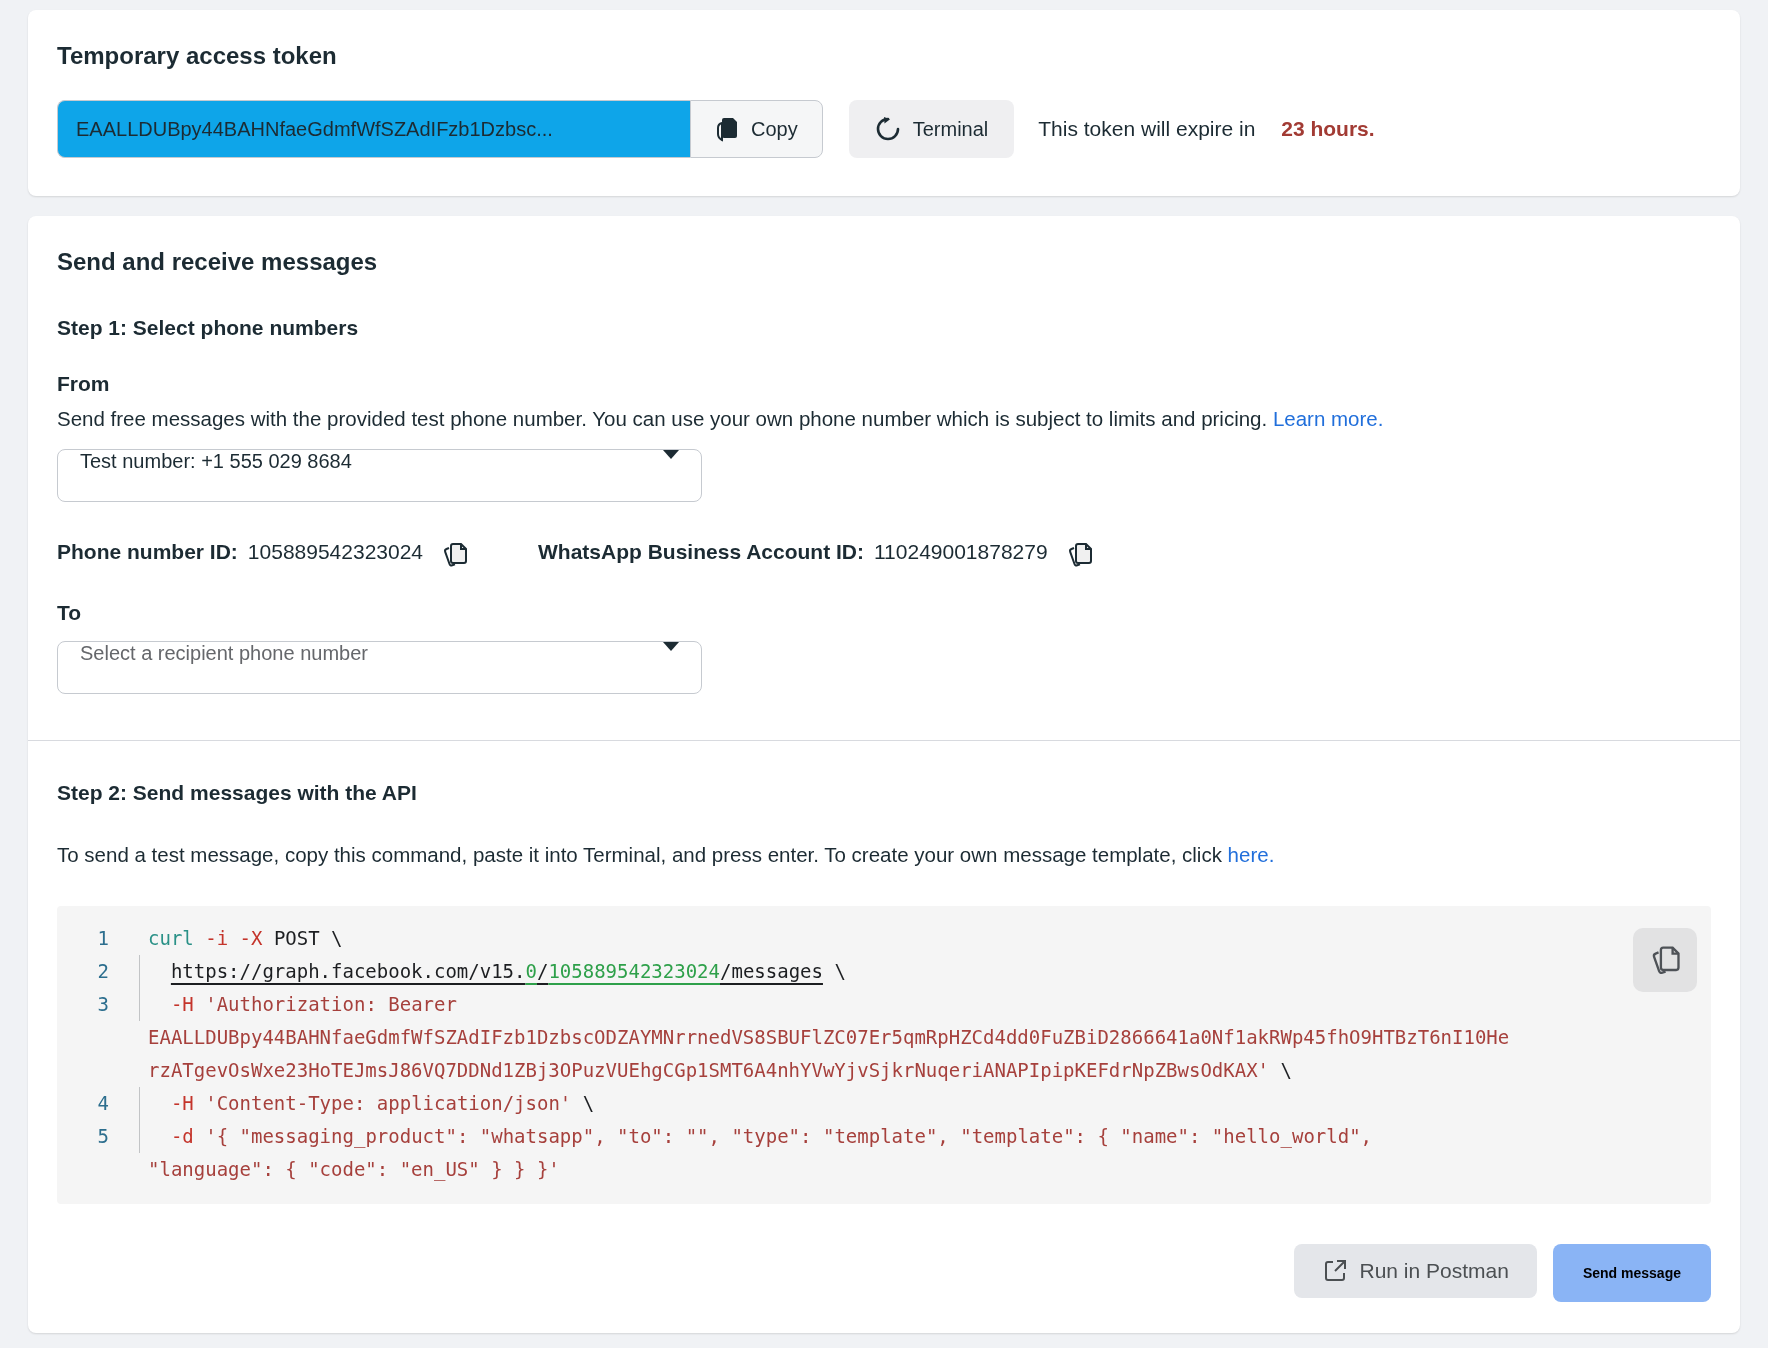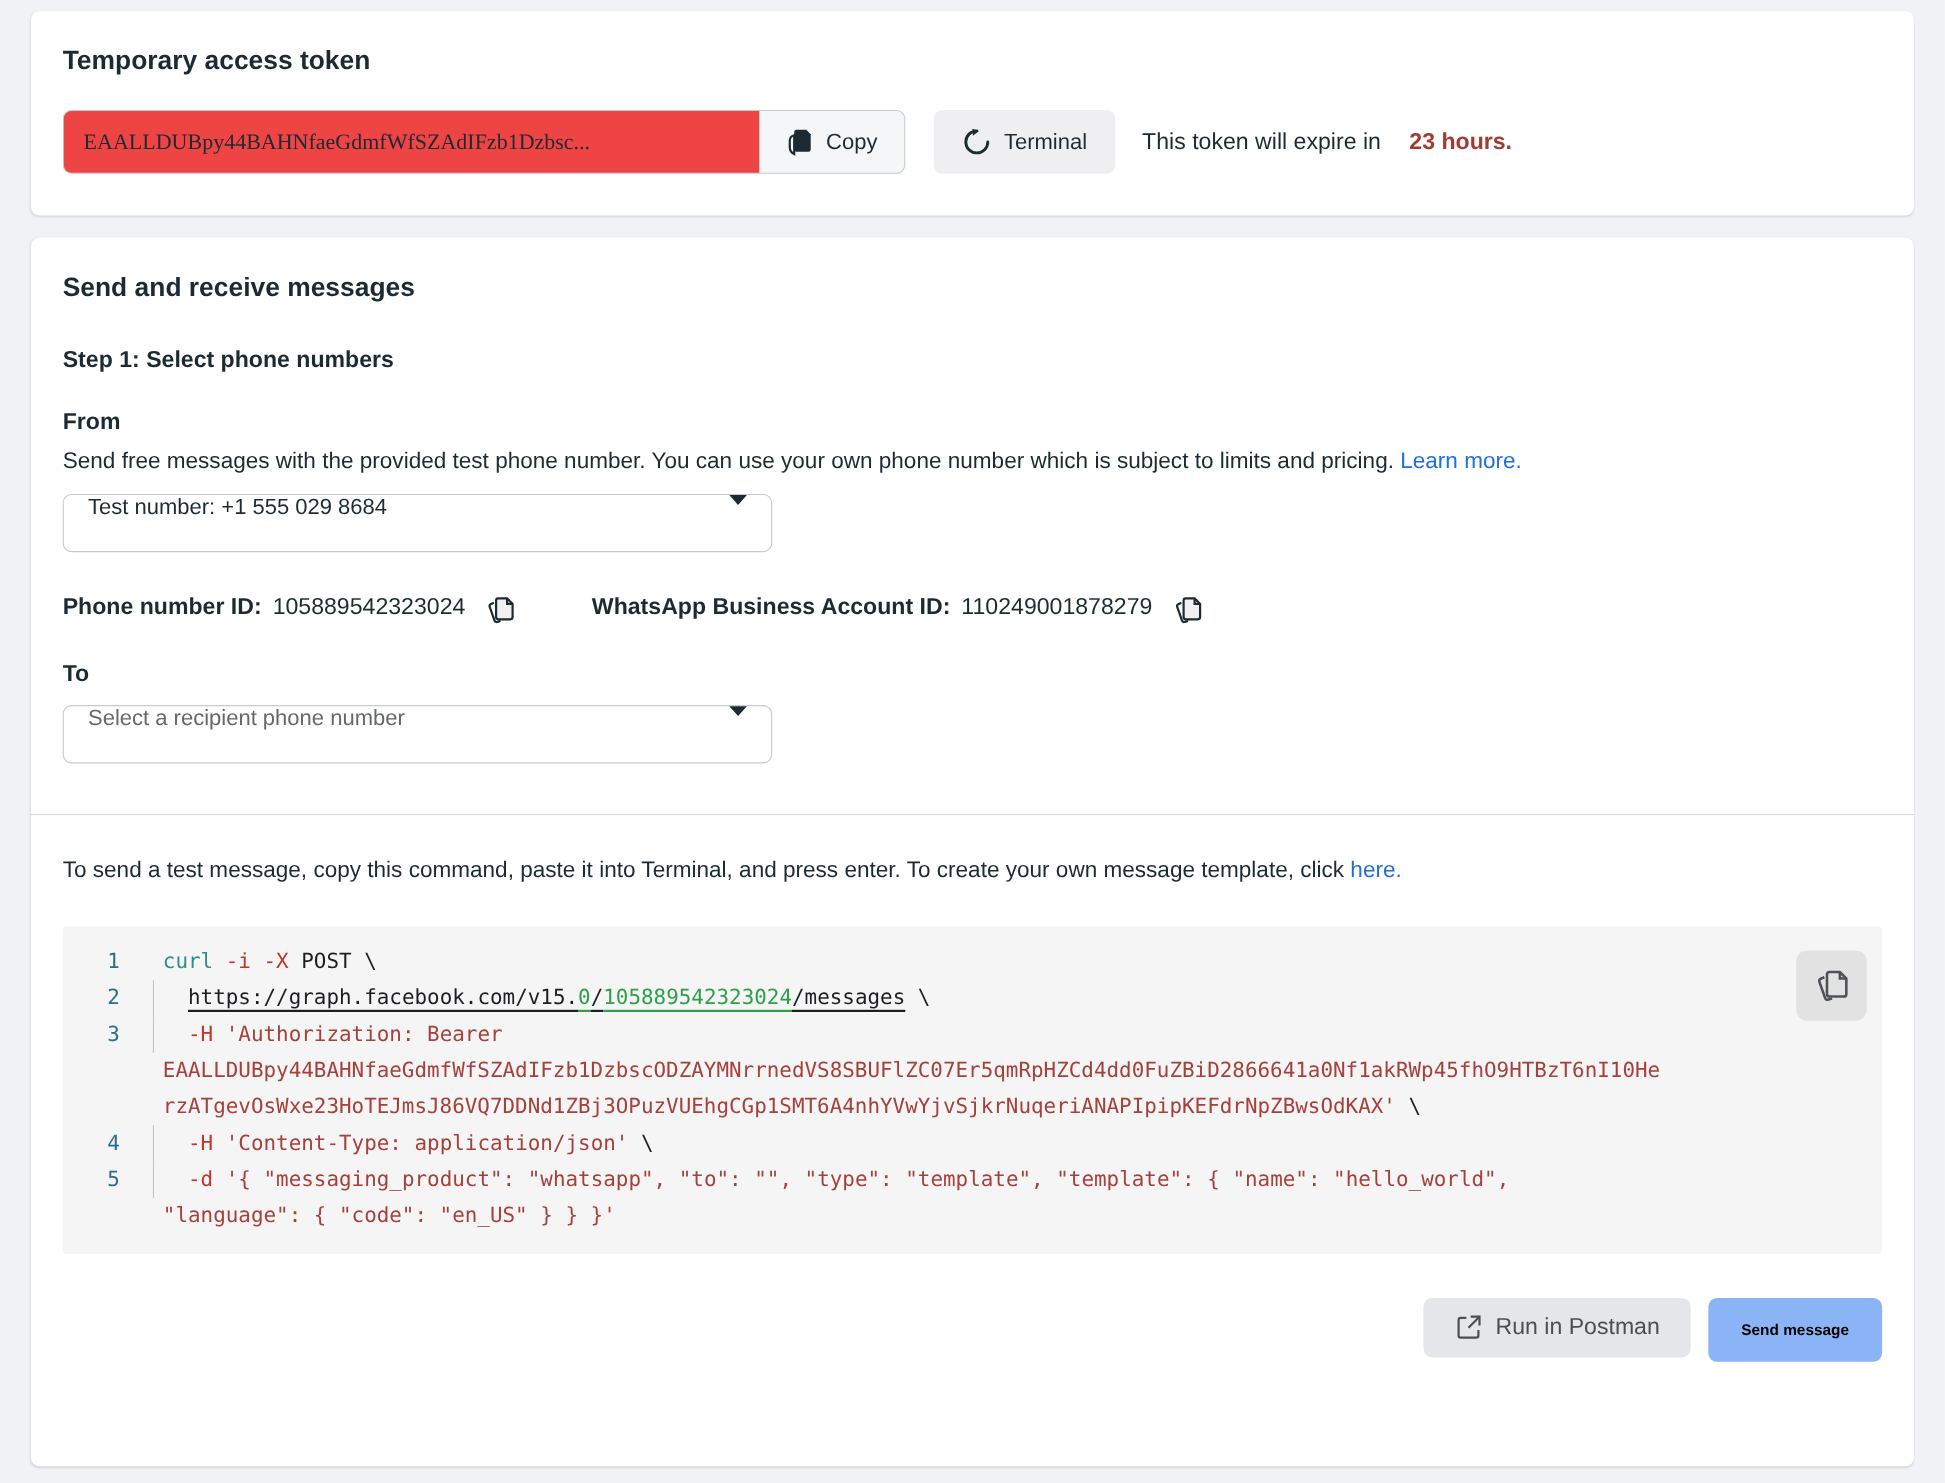--- a/index.html
+++ b/index.html
@@ -21,22 +21,22 @@
 
   h2.section-title { font-size:24px; font-weight:bold; color:#1c2b33; }
 
   
   .token-row { display:flex; align-items:center; margin-top:30px; }
   .token-input {
     width:633px; height:58px;
     border:1px solid #c6cad0; border-right:none;
     border-radius:8px 0 0 8px;
     padding:0 18px; display:flex; align-items:center;
-    font-size:20px; color:#1c2b33; background:#ef4444;
-    white-space:nowrap; overflow:hidden;font-family:Liberation Serif, serif;
+    font-size:20px; color:#1c2b33; background:#0ea5e9;
+    white-space:nowrap; overflow:hidden;
   }
   .btn {
     display:flex; align-items:center; gap:12px;
     font-size:20px; color:#1c2b33; cursor:pointer;
     border:none; background:#f0f1f3;
     font-family:"Liberation Sans", sans-serif;
   }
   .copy-btn {
     height:58px; padding:0 24px;
     background:#f5f6f7; border:1px solid #c6cad0;
@@ -187,20 +187,21 @@
   </div>
 
   <div class="field-label">To</div>
   <div class="select">
     <span class="placeholder">Select a recipient phone number</span>
     <span class="caret"></span>
   </div>
 
   <hr class="divider">
 
+  <div class="step-title">Step 2: Send messages with the API</div>
   <div class="desc" style="margin-top:36px;">
     <span>To send a test message, copy this command, paste it into Terminal, and press enter. To create your own message template, click </span><a class="link">here.</a>
   </div>
 
   <div class="codeblock">
     <button class="code-copy-btn">
       <span>
         <svg width="32" height="34" viewBox="0 0 27 29">
           <path d="M8 8 L5.5 9 q-2 .8 -1.3 2.8 L8.5 24 q.7 2 2.7 1.3 L14 24.4" fill="none" stroke="#4e5257" stroke-width="2"></path>
           <path d="M12 4 h8 l5 5 v12 q0 2 -2 2 h-11 q-2 0 -2 -2 v-15 q0 -2 2 -2 Z" fill="#e2e2e3" stroke="#4e5257" stroke-width="2"></path>

